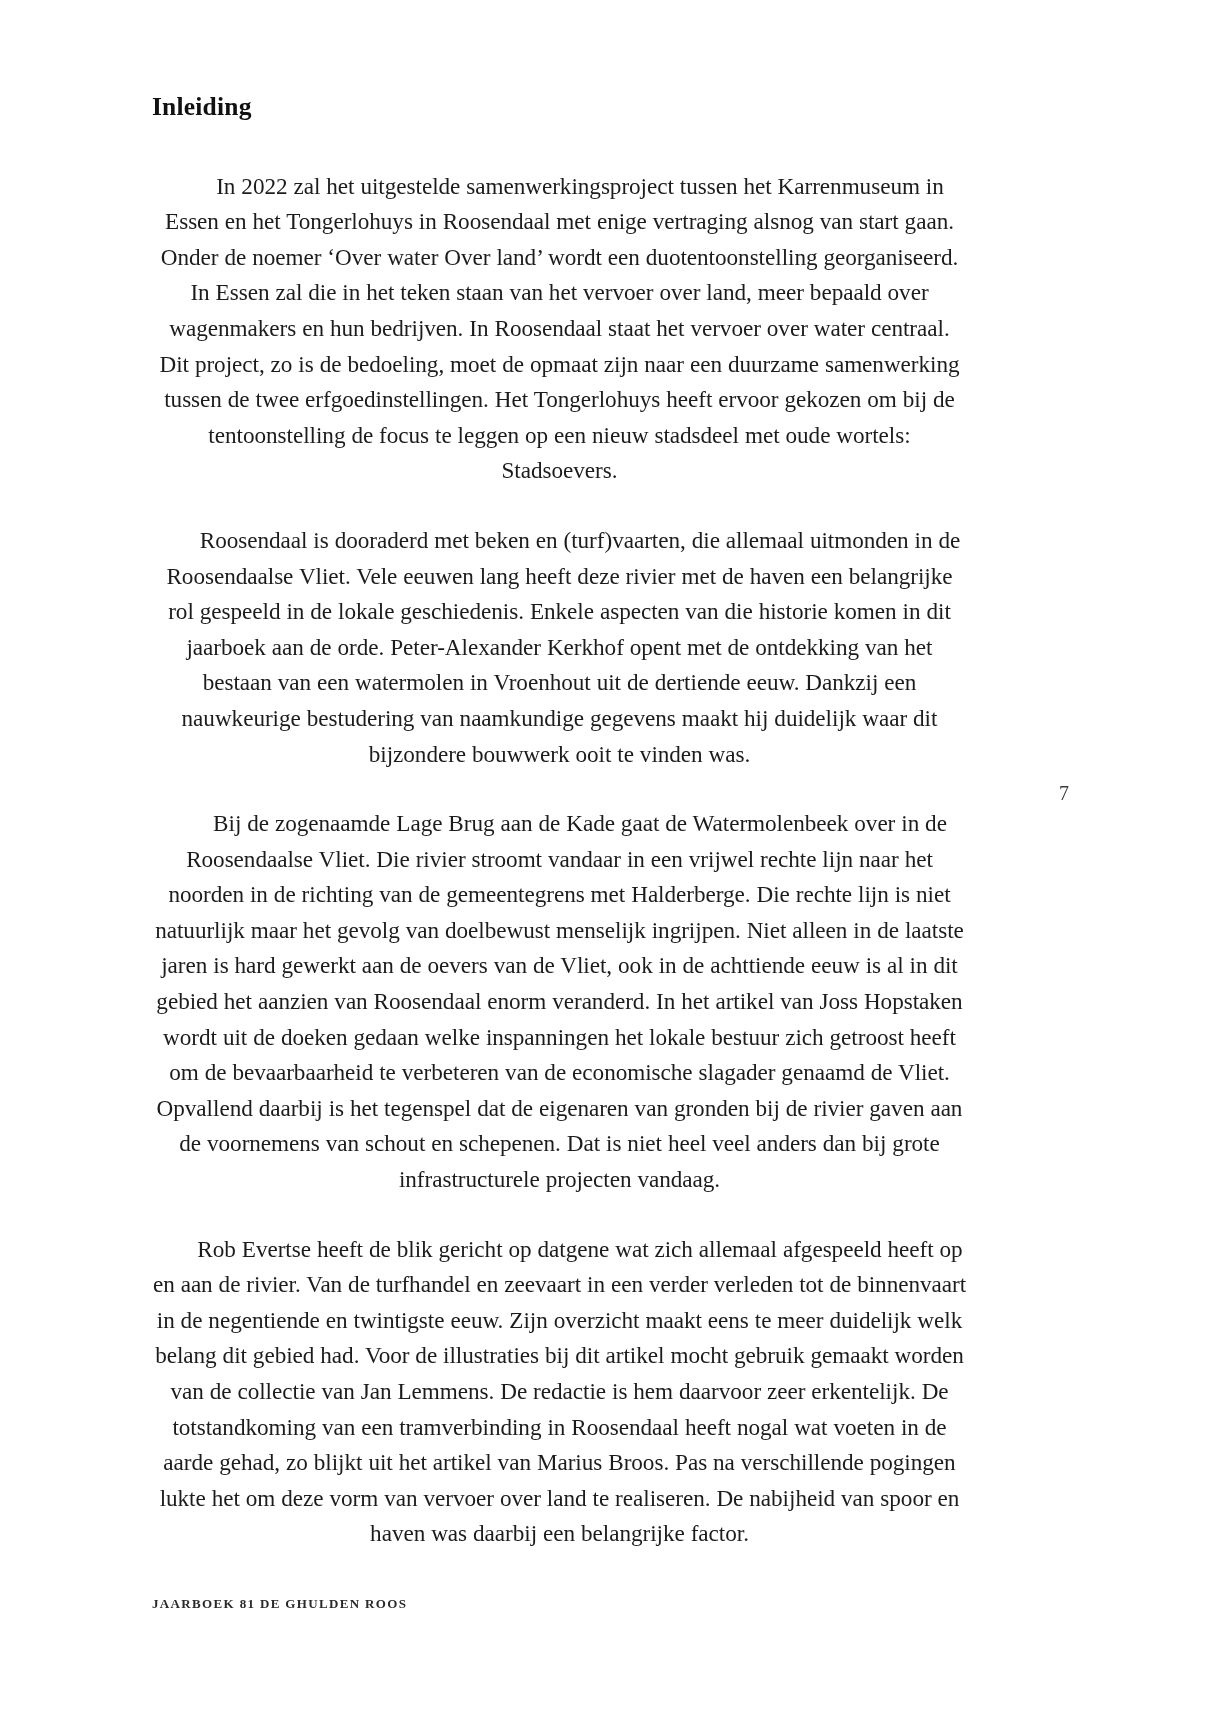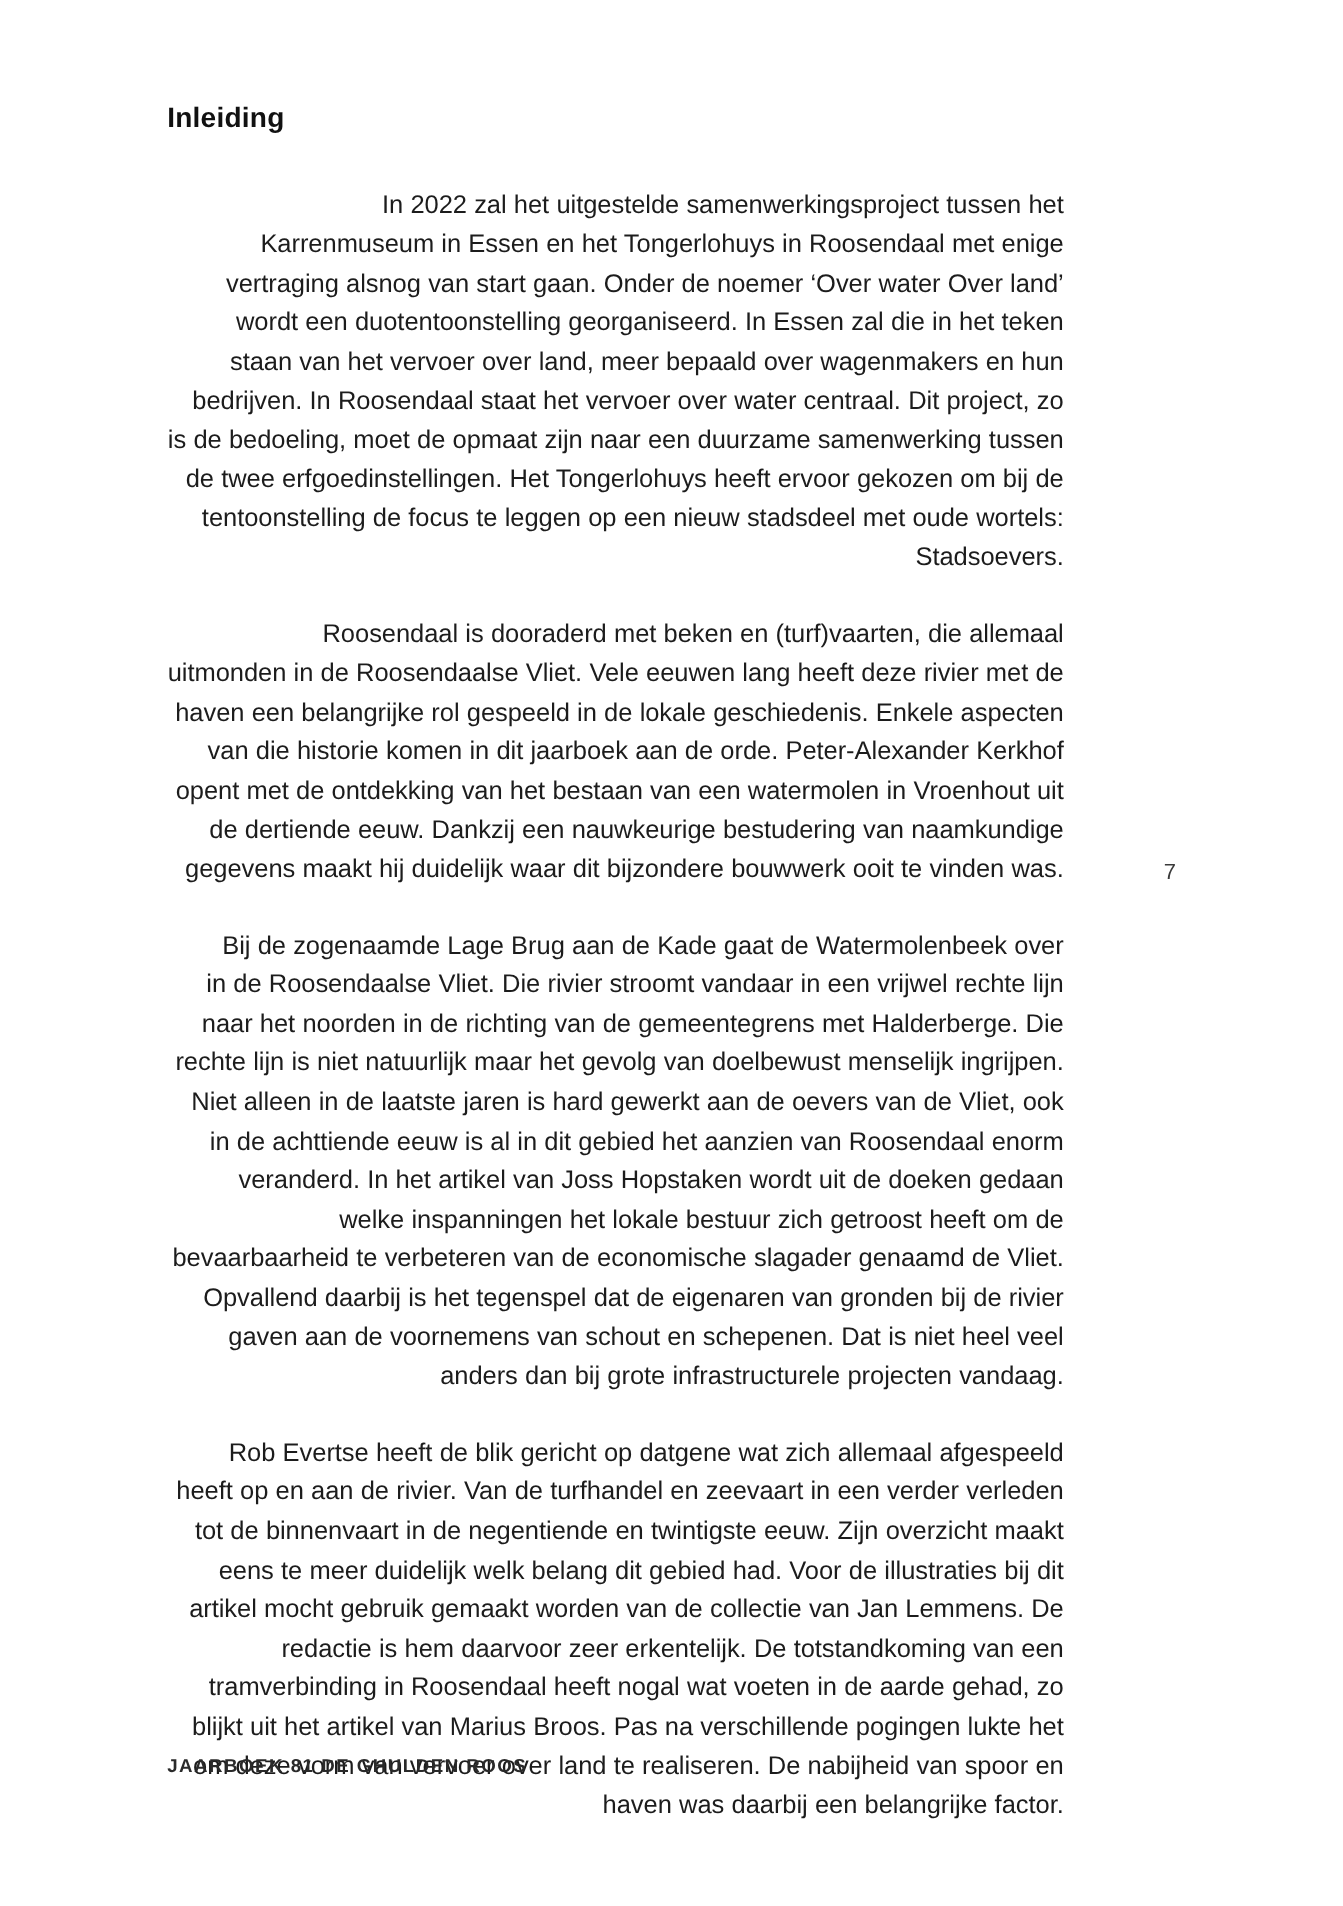--- a/index.html
+++ b/index.html
@@ -6,42 +6,42 @@
     margin: 0;
     padding: 0;
     background: #ffffff;
   }
   .page {
     position: relative;
     width: 1221px;
     height: 1733px;
     background: #ffffff;
     overflow: hidden;
-    font-family: Liberation Sans, sans-serif;
+    font-family: Liberation Serif, serif;
     color: #1a1a1a;
     box-sizing: border-box;
   }
   .content {
     position: absolute;
     left: 152px;
     top: 92px;
     width: 815px;
   }
   .heading {
     font-size: 25.5px;
     font-weight: bold;
     letter-spacing: 0.2px;
     color: #111111;
     margin: 0 0 46px 0;
     line-height: 1.2;
   }
   .para {
     font-size: 23.2px;
     line-height: 35.6px;
-    text-align: right;
+    text-align: center;
     margin: 0 0 34px 0;
     text-indent: 41px;
     color: #1c1c1c;
     letter-spacing: -0.05px;
     word-spacing: 0.2px;
     -webkit-font-smoothing: antialiased;
   }
   .para:last-child {
     margin-bottom: 16px;
   }
@@ -50,21 +50,21 @@
     right: 152px;
     top: 783px;
     font-size: 20px;
     color: #3a3a3a;
     line-height: 1;
   }
   .footer {
     position: absolute;
     left: 152px;
     top: 1596px;
-    font-size: 17px;
+    font-size: 13px;
     font-weight: bold;
     letter-spacing: 1.35px;
     color: #2a2a2a;
     text-transform: uppercase;
     white-space: nowrap;
   }
 </style>
 </head>
 <body>
 

